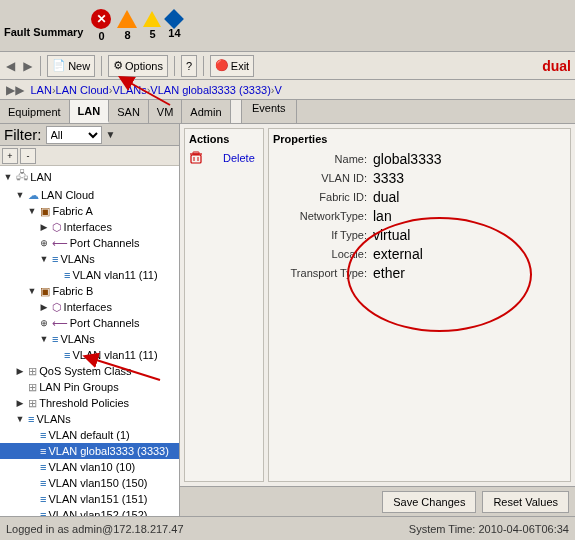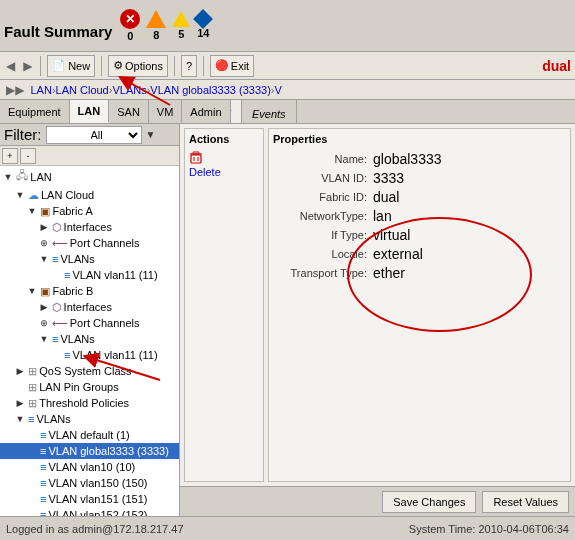--- a/index.html
+++ b/index.html
@@ -9,21 +9,21 @@
     .fault-bar {
       background: #d4d0c8;
       border-bottom: 1px solid #a0a0a0;
       display: flex;
       align-items: center;
       padding: 2px 4px;
       height: 52px;
     }
     .fault-title {
       font-weight: bold;
-      font-size: 15px;
+      font-size: 11px;
       margin-right: 8px;
       margin-top: 12px;
     }
     .fault-icons {
       display: flex;
       align-items: center;
       gap: 6px;
     }
     .fault-item {
       display: flex;
@@ -101,21 +101,20 @@
       border-bottom: 1px solid #a0a0a0;
       height: 22px;
       gap: 4px;
     }
     .filter-label { font-size: 15px; }
     .filter-select {
       font-size: 11px;
       height: 18px;
       border: 1px solid #a0a0a0;
       background: white;
-      padding-left: 40px;
     }
 
     
     .tree-toolbar {
       display: flex;
       align-items: center;
       padding: 1px 2px;
       background: #e8e4dc;
       border-bottom: 1px solid #c0bdb5;
       height: 20px;
@@ -172,26 +171,25 @@
     }
 
     
     .content-tabs {
       display: flex;
       background: #d4d0c8;
       border-bottom: 1px solid #a0a0a0;
       height: 24px;
     }
     .content-tab {
-      padding: 8px 10px;
+      padding: 2px 10px;
       border-right: 1px solid #a0a0a0;
       cursor: pointer;
       font-size: 11px;
       background: #d4d0c8;
-      font-style: italic;
     }
     .content-tab.active {
       background: #f0ede8;
       font-weight: bold;
     }
 
     
     .content-area {
       flex: 1;
       display: flex;
@@ -206,25 +204,25 @@
       background: #f5f3ef;
       padding: 4px;
     }
     .actions-title {
       font-weight: bold;
       font-size: 11px;
       margin-bottom: 6px;
     }
     .action-btn {
       display: flex;
-      gap: 1px;
+      align-items: center;
+      gap: 20px;
       cursor: pointer;
       color: #0000cc;
       font-size: 11px;
-      flex-direction: column;
     }
     .delete-icon {
       width: 14px;
       height: 14px;
       display: flex;
       align-items: center;
       justify-content: center;
     }
 
     

